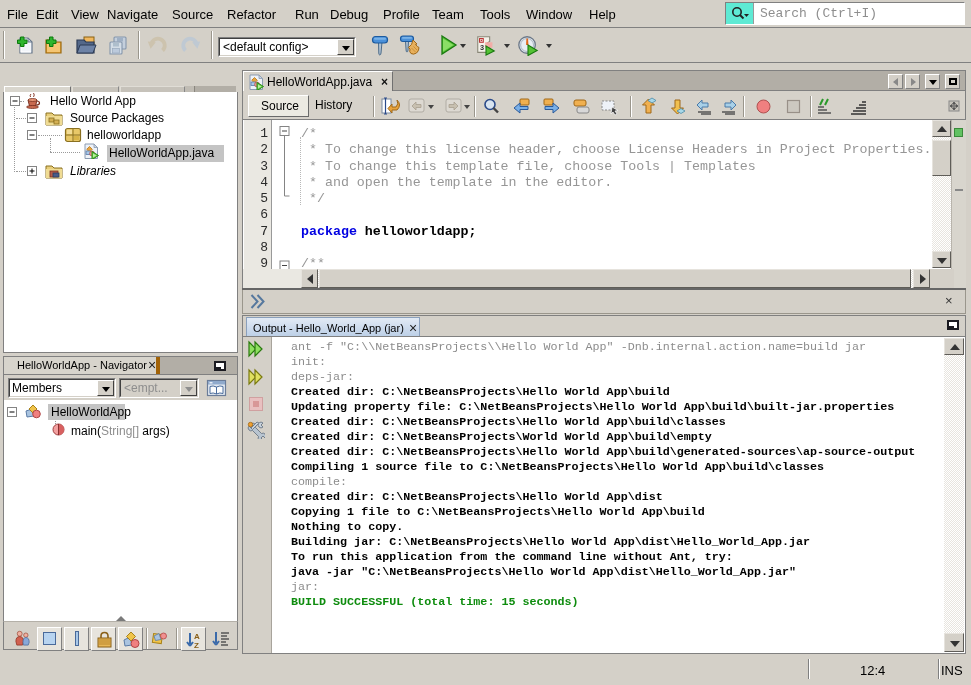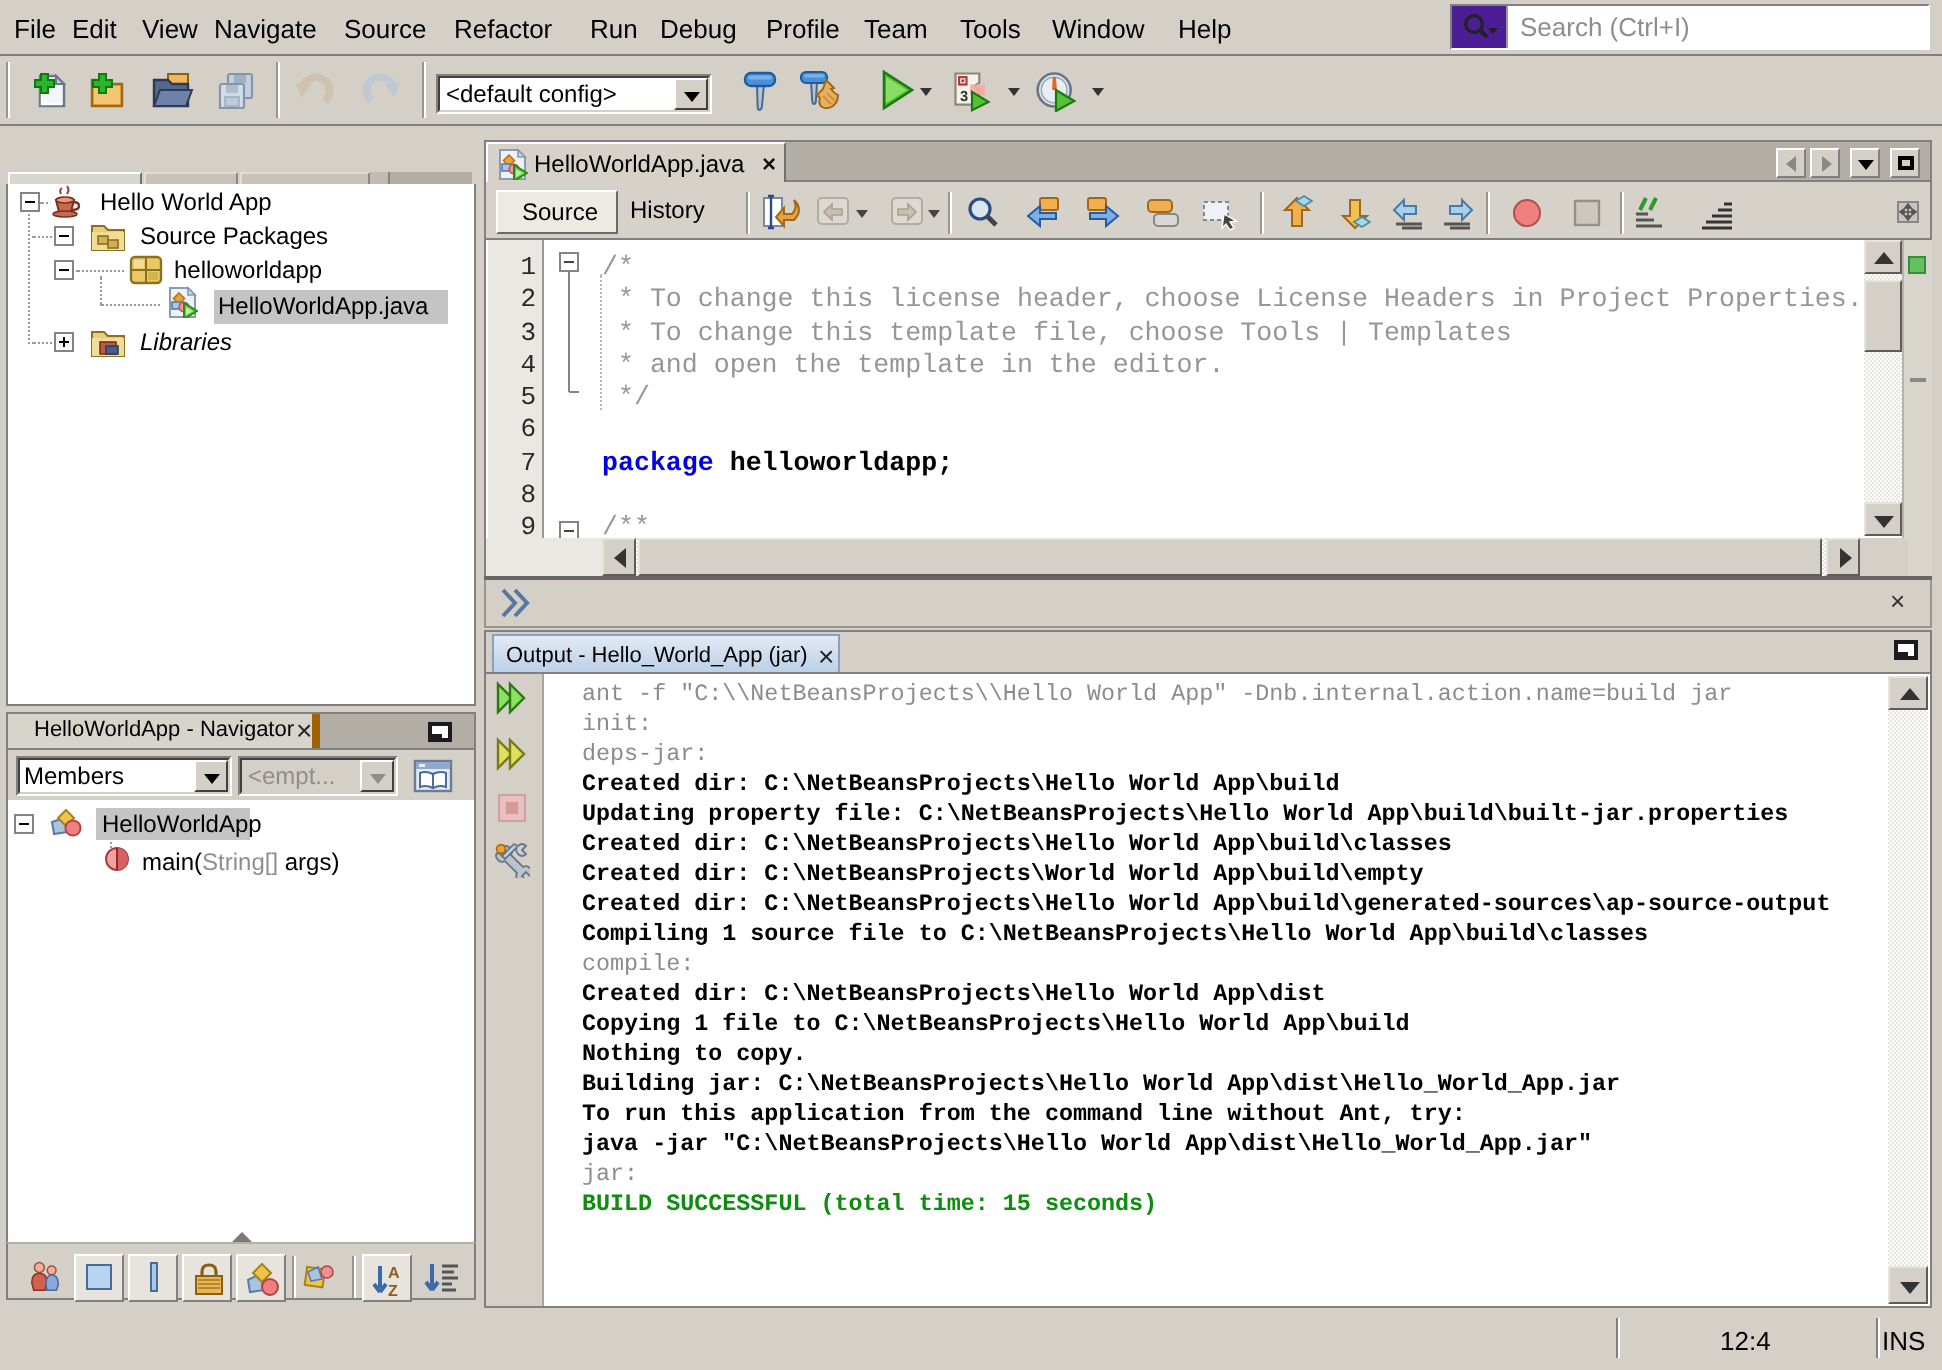--- a/index.html
+++ b/index.html
@@ -8,21 +8,21 @@
 .abs { position:absolute; }
 .mono { font-family:"Liberation Mono",monospace; }
 .raised { border:1px solid; border-color:#fff #808080 #808080 #fff; }
 .raised2 { border:1px solid; border-color:#e6e3dd #5f5d58 #5f5d58 #e6e3dd; }
 .stipple { background-image:conic-gradient(#fff 25%, #e8e5df 0 50%, #fff 0 75%, #e8e5df 0); background-size:2px 2px; }
 .vsep { width:2px; border-left:1px solid #9a968c; border-right:1px solid #fff; }
 
 #menubar { left:0; top:0; width:971px; height:28px; background:#d4d0c8; border-bottom:1px solid #808080; }
 #menubar .mi { position:absolute; top:7px; font-size:13px; }
 
-#searchbox { left:725px; top:2px; width:240px; height:23px; border:1px solid; border-color:#808080 #fff #fff #808080; background:#4c1d95; }
+#searchbox { left:725px; top:2px; width:240px; height:23px; border:1px solid; border-color:#808080 #fff #fff #808080; background:#5eead4;font-family:Liberation Mono, monospace; }
 #searchfield { position:absolute; left:27px; top:0px; width:211px; height:21px; background:#fff; border-left:1px solid #999; }
 #searchph { position:absolute; left:6px; top:3px; color:#8e8e8e; font-size:13px; }
 
 #toolbar { left:0; top:28px; width:971px; height:35px; background:#d4d0c8; border-bottom:1px solid #808080; }
 .tbicon { position:absolute; top:6px; width:22px; height:22px; }
 
 .combo { position:absolute; background:#fff; border:1px solid; border-color:#808080 #fff #fff #808080; }
 .combo .inner { position:absolute; inset:0; border:1px solid; border-color:#404040 #d4d0c8 #d4d0c8 #404040; }
 .combo .txt { position:absolute; left:4px; top:2px; font-size:12px; white-space:nowrap; }
 .combo .btn { position:absolute; right:1px; top:1px; bottom:1px; width:17px; background:#d4d0c8; border:1px solid; border-color:#fff #404040 #404040 #fff; }

